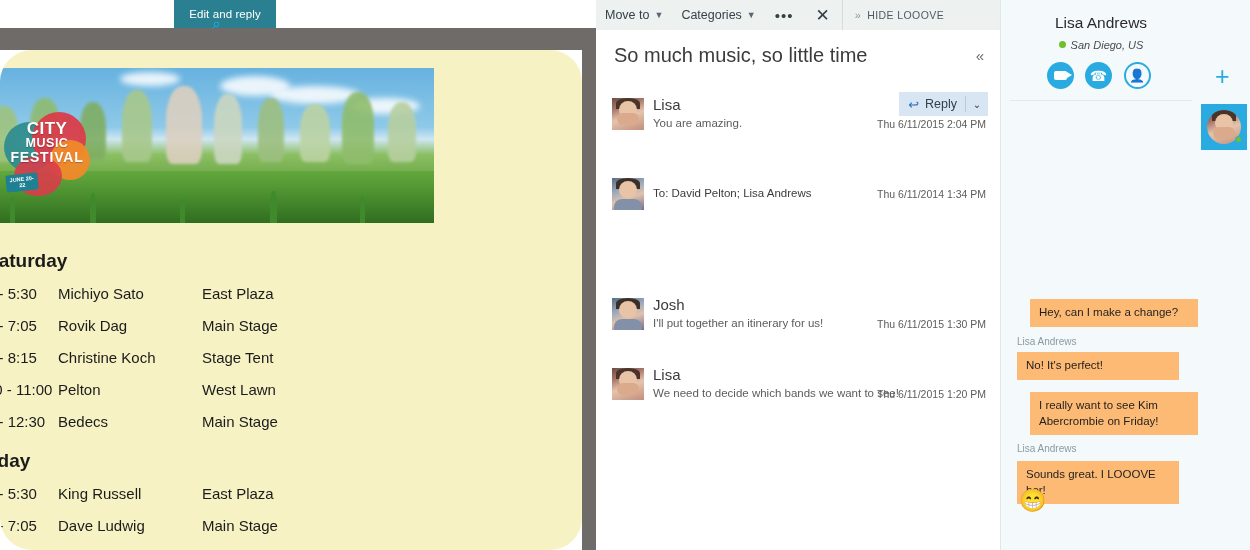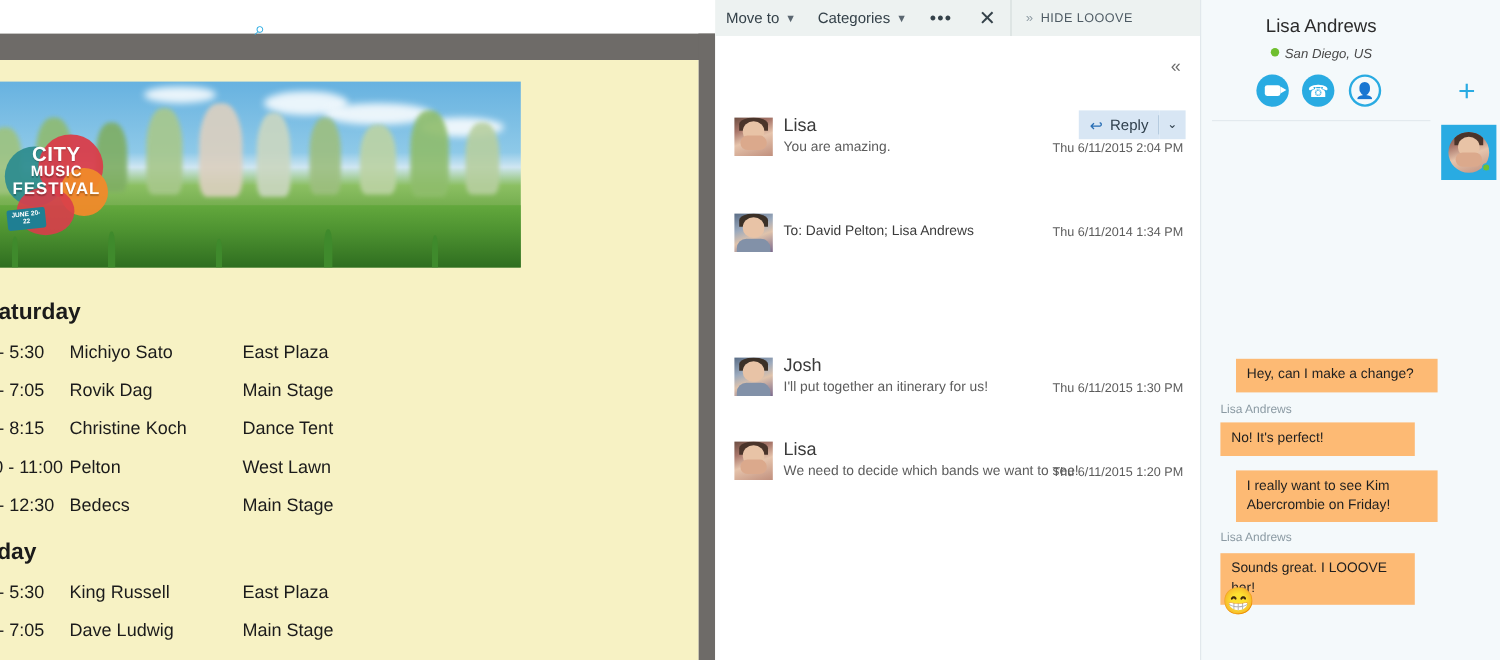--- a/index.html
+++ b/index.html
@@ -30,20 +30,21 @@
     background:#6e6b68;
   }
   #doc-gray-right{
     position:absolute; left:582px; top:28px; width:14px; height:522px;
     background:#6e6b68;
   }
   #doc-page{
     position:absolute; left:0; top:50px; width:582px; height:500px;
     background:#f7f2c4;
     overflow:hidden;
+    border-radius:32px;
   }
   #doc-banner{
     position:absolute; left:-30px; top:18px; width:464px; height:155px;
     overflow:hidden;
     background:linear-gradient(#67b2e0 0%, #8ec9e8 38%, #cfe6f2 46%, #8bbf62 56%, #5f9c3c 78%, #3c7a27 100%);
   }
   .cloud{ position:absolute; background:#ffffff; border-radius:50%; opacity:.85; filter:blur(3px); }
   .silo{ position:absolute; border-radius:44% 44% 18% 18%; filter:blur(1.6px); opacity:.9;}
   .grass-blade{ position:absolute; bottom:0; background:#3f8a2c; filter:blur(.6px); border-radius:45% 45% 0 0;}
   #banner-grass{
@@ -192,20 +193,23 @@
     padding:6px 9px; line-height:1.35;
   }
   .sender{ position:absolute; font-size:10px; color:#8b9aa3; }
   #emoji{ position:absolute; left:1019px; top:490px; font-size:22px; line-height:1;}
 </style>
 </head>
 <body>
 
 <div id="doc-panel">
 
+  <div id="doc-tabbar">
+    <div id="doc-tab">Edit and reply</div>
+  </div>
 
   <div id="doc-graybar"></div>
   <div id="doc-gray-right"></div>
 
   <div id="doc-page">
 
     <div id="doc-banner">
       <div class="cloud" style="left:250px;top:8px;width:70px;height:20px;"></div>
       <div class="cloud" style="left:300px;top:18px;width:90px;height:18px;"></div>
       <div class="cloud" style="left:150px;top:4px;width:60px;height:14px;"></div>
@@ -251,21 +255,21 @@
       <span class="c-place">East Plaza</span>
     </div>
     <div class="sched-row" style="left:-14px;top:267px;">
       <span class="c-time">5 - 7:05</span>
       <span class="c-band">Rovik Dag</span>
       <span class="c-place">Main Stage</span>
     </div>
     <div class="sched-row" style="left:-14px;top:299px;">
       <span class="c-time">0 - 8:15</span>
       <span class="c-band">Christine Koch</span>
-      <span class="c-place">Dance Tent</span>
+      <span class="c-place">Stage Tent</span>
     </div>
     <div class="sched-row" style="left:-14px;top:331px;">
       <span class="c-time">00 - 11:00</span>
       <span class="c-band">Pelton</span>
       <span class="c-place">West Lawn</span>
     </div>
     <div class="sched-row" style="left:-14px;top:363px;">
       <span class="c-time">0 - 12:30</span>
       <span class="c-band">Bedecs</span>
       <span class="c-place">Main Stage</span>
@@ -300,20 +304,21 @@
     </div>
     <div class="tb-dots">•••</div>
     <div id="tb-close">✕</div>
     <div id="tb-divider"></div>
     <div id="tb-hide">
       <span class="arrows">»</span>
       <span>HIDE LOOOVE</span>
     </div>
   </div>
 
+  <div id="mail-subject">So much music, so little time</div>
   <div id="mail-collapse">«</div>
 
   <div class="msg" style="top:98px;">
     <div class="msg-avatar av-f">
       <div class="av-hair"></div>
         <div class="av-face"></div>
         <div class="av-hands"></div>
     </div>
     <div class="msg-name">Lisa</div>
     <div class="msg-prev">You are amazing.</div>

